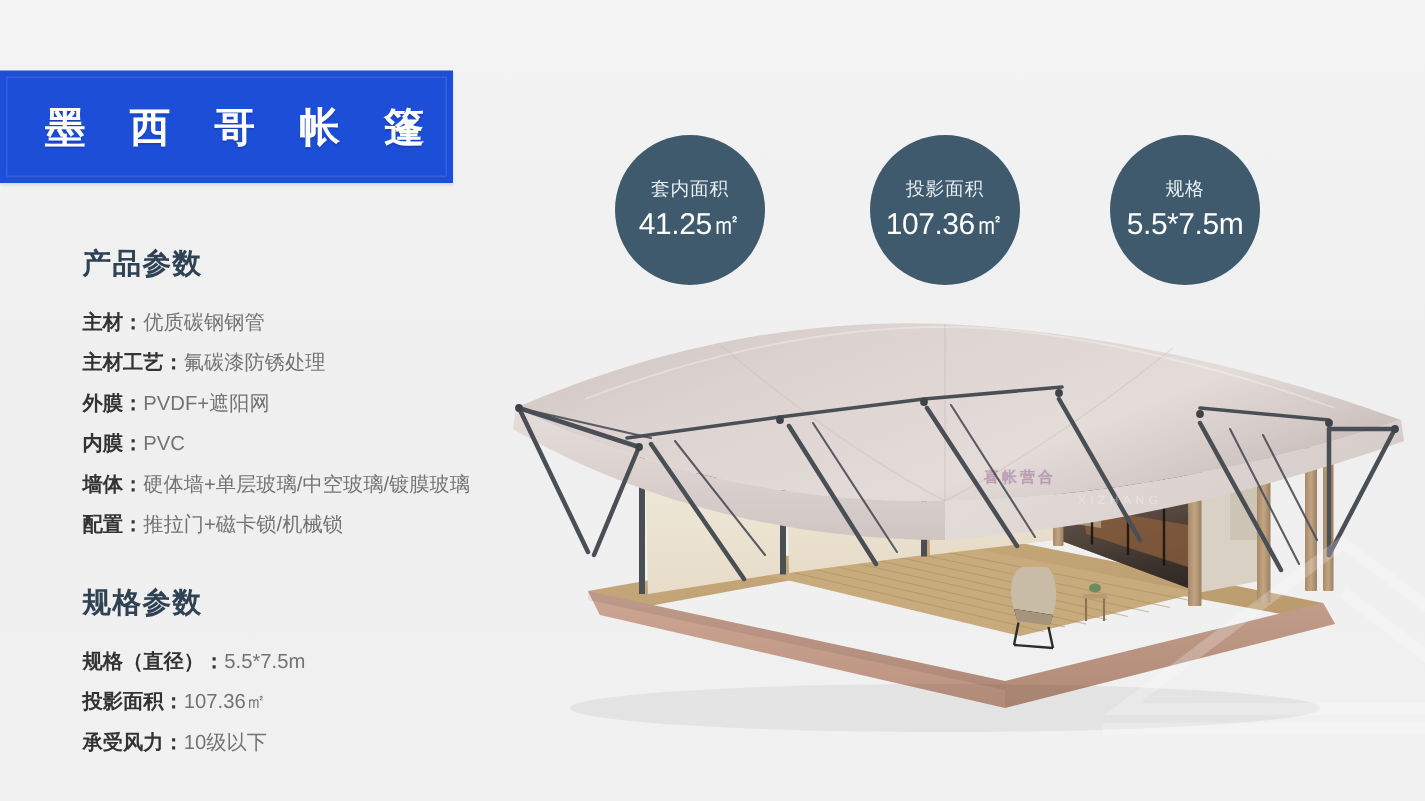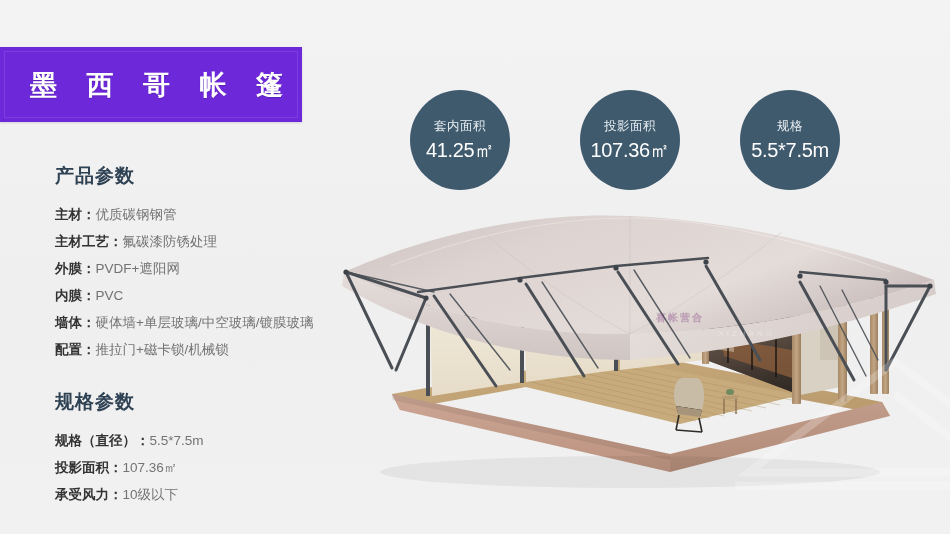--- a/index.html
+++ b/index.html
@@ -11,21 +11,21 @@
   }
   #page{position:relative;width:950px;height:534px;background:#f1f1f1;overflow:hidden;}
 
   
   .bg-panel{position:absolute;left:0;top:0;width:950px;height:534px;
     background:linear-gradient(180deg,#f3f3f3 0%,#efefef 55%,#f1f1f1 100%);}
 
   
   .title-banner{
     position:absolute;left:0;top:47px;width:302px;height:75px;
-    background:#6d28d9;
+    background:#1d4ed8;
     display:flex;align-items:center;
     box-shadow:0 1px 2px rgba(0,0,0,.12);
   }
   .title-banner .inner-rule{
     position:absolute;left:4px;top:4px;right:4px;bottom:4px;
     border:1px solid rgba(255,255,255,.10);pointer-events:none;
   }
   .title-text{
     color:#ffffff;font-size:27px;font-weight:bold;
     letter-spacing:11px;padding-left:30px;white-space:nowrap;

